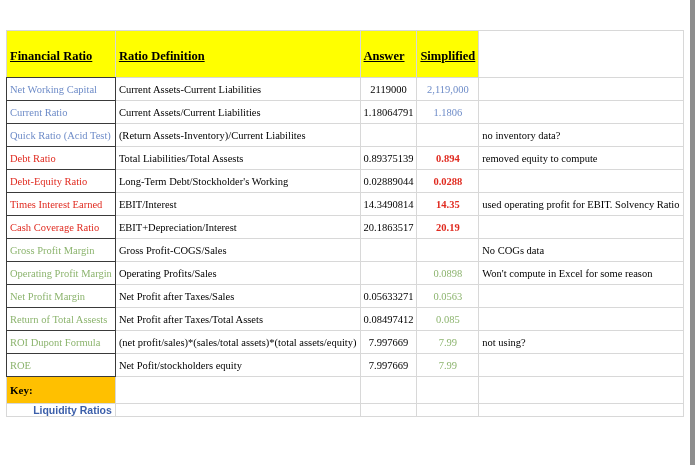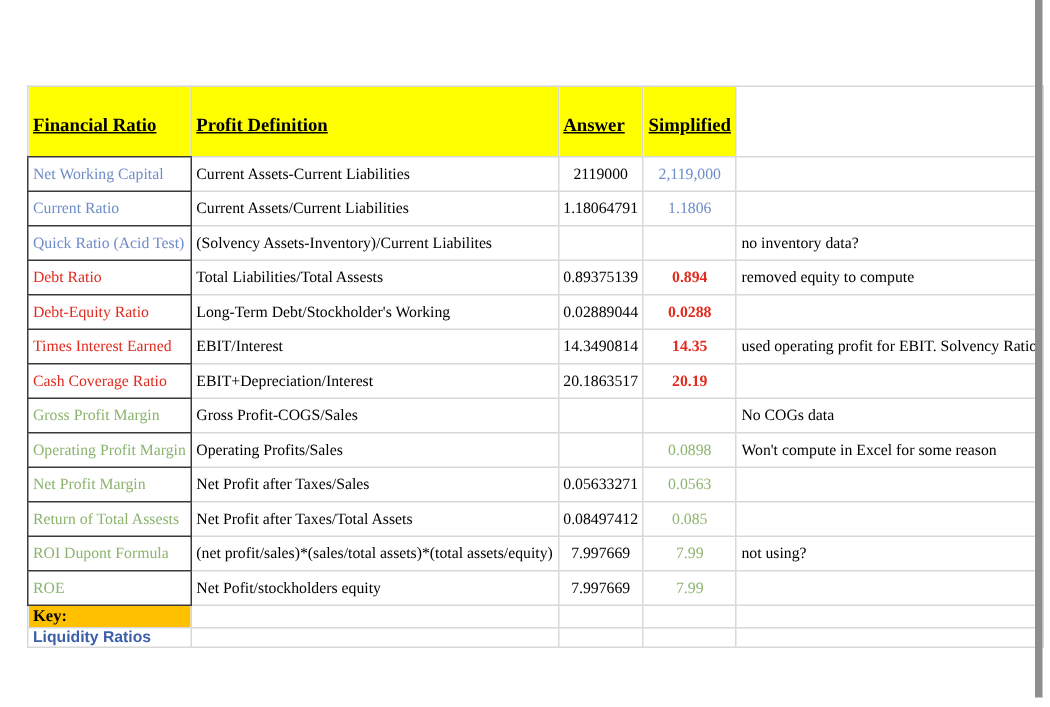--- a/index.html
+++ b/index.html
@@ -1,20 +1,20 @@
 <!DOCTYPE html>
 <html style="--header-bg: #FFFF00; --key-bg: #FFC000; --liquidity: #6E8CC8; --debt: #E02B20; --profitability: #8CB46E; --key-liquidity: #3C5FAA; --key-debt: #D01616; --key-profitability: #8CB46E; --grid-line: #D8D8D8; --dark-border: #3A3A3A; --scrollbar: #8E8E8E;"><head>
 <meta charset="utf-8">
 <style>
   html,body { margin:0; padding:0; }
   body {
     width:700px; height:471px; position:relative; background:#ffffff;
     font-family:"Liberation Serif", serif; overflow:hidden;
   }
-  .sheet { position:absolute; left:18px; top:30px;margin-top:27px; }
+  .sheet { position:absolute; left:6px; top:30px; }
   table { border-collapse:collapse; table-layout:fixed; }
   td, th { overflow:hidden; white-space:nowrap; padding:0 3px; vertical-align:middle; }
 
   
   td, th { border:1px solid var(--grid-line, #d8d8d8); font-size:10.5px; color:#000; }
 
   
   tr.hdr { height:47px; }
   tr.hdr th {
     background:var(--header-bg, #ffff00);
@@ -27,25 +27,25 @@
   
   tr.data { height:23px; }
   td.label { border:1px solid var(--dark-border, #3a3a3a); }
   td.ans, td.simp { text-align:center; }
   tr.cat-liq  td.label, tr.cat-liq  td.simp { color:var(--liquidity, #6e8cc8); }
   tr.cat-debt td.label, tr.cat-debt td.simp { color:var(--debt, #e02b20); }
   tr.cat-prof td.label, tr.cat-prof td.simp { color:var(--profitability, #8cb46e); }
   tr.cat-debt td.simp { font-weight:bold; }
 
   
-  tr.key-head { height:15px; }
+  tr.key-head { height:27px; }
   td.key-title { background:var(--key-bg, #ffc000); font-weight:bold; font-size:11px; }
   tr.key-item { height:12px; }
   td.key-label {
-    font-family:"Liberation Sans", sans-serif; font-weight:bold; font-size:10.5px;
+    font-family:"Liberation Sans", sans-serif; font-weight:bold; font-size:10.5px;text-align:right;
   }
   td.key-liq  { color:var(--key-liquidity, #3c5faa); }
   td.key-debt { color:var(--key-debt, #d01616); }
   td.key-prof { color:var(--key-profitability, #8cb46e); }
 
   
   .scrollbar {
     position:absolute; left:690px; top:0; width:5px; height:465px;
     background:var(--scrollbar, #8e8e8e);
   }
@@ -58,21 +58,21 @@
   <colgroup>
     <col style="width:95px">
         <col style="width:217px">
         <col style="width:48px">
         <col style="width:55px">
         <col style="width:201px">
   </colgroup>
   <tbody>
         <tr class="hdr">
     <th class="c1">Financial Ratio</th>
-    <th>Profit Definition</th>
+    <th>Ratio Definition</th>
     <th>Answer</th>
     <th>Simplified</th>
     <th class="no-bg"></th>
   </tr>
 
   <tr class="data cat-liq">
     <td class="label">Net Working Capital</td>
     <td class="def">Current Assets-Current Liabilities</td>
     <td class="ans">2119000</td>
     <td class="simp">2,119,000</td>
@@ -80,21 +80,21 @@
   </tr>
   <tr class="data cat-liq">
     <td class="label">Current Ratio</td>
     <td class="def">Current Assets/Current Liabilities</td>
     <td class="ans">1.18064791</td>
     <td class="simp">1.1806</td>
     <td class="note"></td>
   </tr>
   <tr class="data cat-liq">
     <td class="label">Quick Ratio (Acid Test)</td>
-    <td class="def">(Solvency Assets-Inventory)/Current Liabilites</td>
+    <td class="def">(Return Assets-Inventory)/Current Liabilites</td>
     <td class="ans"></td>
     <td class="simp"></td>
     <td class="note">no inventory data?</td>
   </tr>
   <tr class="data cat-debt">
     <td class="label">Debt Ratio</td>
     <td class="def">Total Liabilities/Total Assests</td>
     <td class="ans">0.89375139</td>
     <td class="simp">0.894</td>
     <td class="note">removed equity to compute</td>

